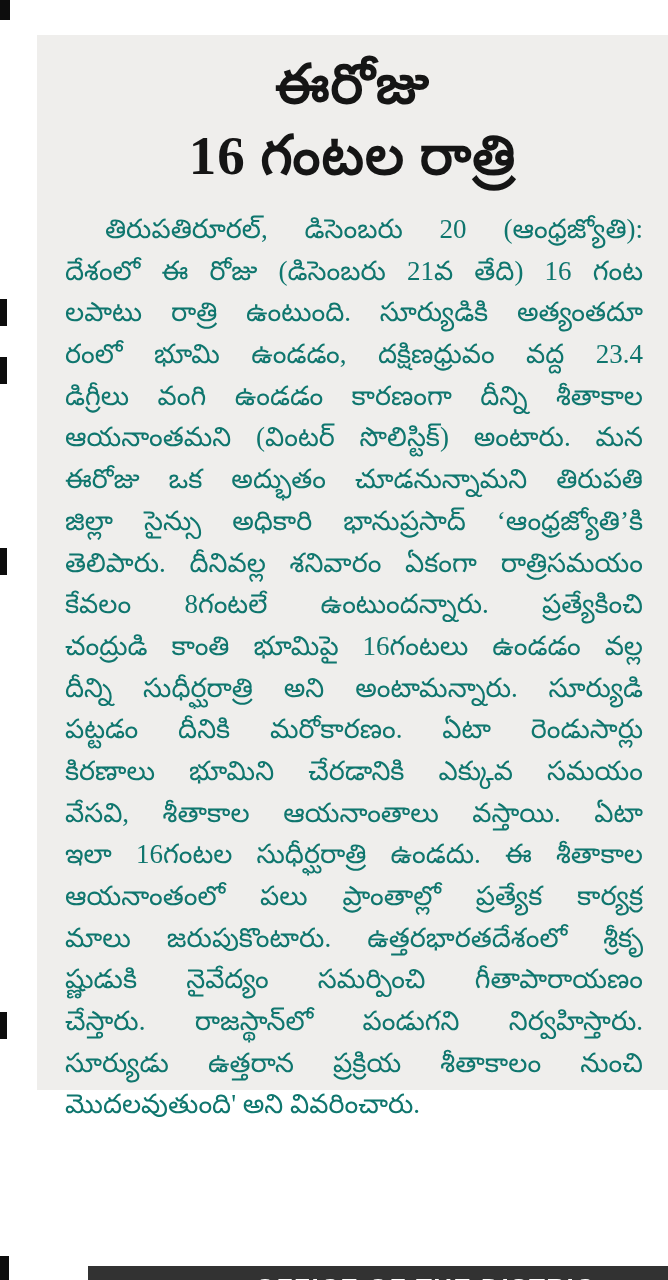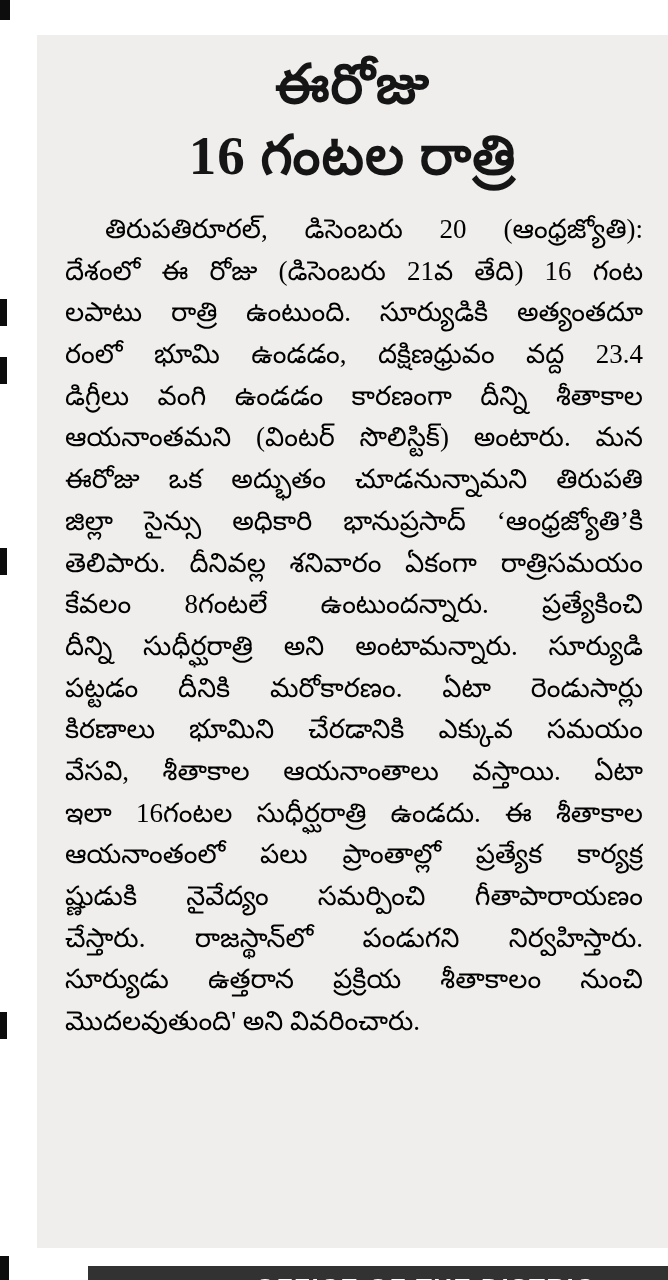--- a/index.html
+++ b/index.html
@@ -6,38 +6,38 @@
   .page{
     position:relative;
     width:668px;height:1280px;
     background:#ffffff;
     overflow:hidden;
     font-family:"Liberation Serif","DejaVu Serif",serif;
   }
   .clip{
     position:absolute;
     left:37px;top:35px;
-    width:631px;height:1213px;
+    width:631px;height:1055px;
     background:#efeeec;
   }
   .headline{
     padding-top:14px;
     text-align:center;
     color:#151515;
     font-weight:bold;
   }
   .headline .hl{
     font-size:55px;
     line-height:71px;
     letter-spacing:1px;
     white-space:nowrap;
   }
   .body-text{
     margin:18px 25px 16px 28px;
-    color:#000000;
+    color:#0f766e;
     font-size:27px;
   }
   .body-line{
     height:41.7px;
     line-height:41.7px;
     text-align:justify;
     text-align-last:justify;
     white-space:nowrap;
     overflow:hidden;
   }
@@ -87,26 +87,28 @@
         <div class="body-line first-line">తిరుపతిరూరల్, డిసెంబరు 20 (ఆంధ్రజ్యోతి):</div>
         <div class="body-line">దేశంలో ఈ రోజు (డిసెంబరు 21వ తేది) 16 గంట</div>
         <div class="body-line">లపాటు రాత్రి ఉంటుంది. సూర్యుడికి అత్యంతదూ</div>
         <div class="body-line">రంలో భూమి ఉండడం, దక్షిణధ్రువం వద్ద 23.4</div>
         <div class="body-line">డిగ్రీలు వంగి ఉండడం కారణంగా దీన్ని శీతాకాల</div>
         <div class="body-line">ఆయనాంతమని (వింటర్ సొలిస్టిక్) అంటారు. మన</div>
         <div class="body-line">ఈరోజు ఒక అద్భుతం చూడనున్నామని తిరుపతి</div>
         <div class="body-line">జిల్లా సైన్సు అధికారి భానుప్రసాద్ ‘ఆంధ్రజ్యోతి’కి</div>
         <div class="body-line">తెలిపారు. దీనివల్ల శనివారం ఏకంగా రాత్రిసమయం</div>
         <div class="body-line">కేవలం 8గంటలే ఉంటుందన్నారు. ప్రత్యేకించి</div>
+        <div class="body-line">చంద్రుడి కాంతి భూమిపై 16గంటలు ఉండడం వల్ల</div>
         <div class="body-line">దీన్ని సుధీర్ఘరాత్రి అని అంటామన్నారు. సూర్యుడి</div>
         <div class="body-line">పట్టడం దీనికి మరోకారణం. ఏటా రెండుసార్లు</div>
         <div class="body-line">కిరణాలు భూమిని చేరడానికి ఎక్కువ సమయం</div>
         <div class="body-line">వేసవి, శీతాకాల ఆయనాంతాలు వస్తాయి. ఏటా</div>
         <div class="body-line">ఇలా 16గంటల సుధీర్ఘరాత్రి ఉండదు. ఈ శీతాకాల</div>
         <div class="body-line">ఆయనాంతంలో పలు ప్రాంతాల్లో ప్రత్యేక కార్యక్ర</div>
+        <div class="body-line">మాలు జరుపుకొంటారు. ఉత్తరభారతదేశంలో శ్రీకృ</div>
         <div class="body-line">ష్ణుడుకి నైవేద్యం సమర్పించి గీతాపారాయణం</div>
         <div class="body-line">చేస్తారు. రాజస్థాన్‌లో పండుగని నిర్వహిస్తారు.</div>
         <div class="body-line">సూర్యుడు ఉత్తరాన ప్రక్రియ శీతాకాలం నుంచి</div>
         <div class="body-line last-line">మొదలవుతుంది' అని వివరించారు.</div>
       </div>
   </div>
 
   <div class="scan-mark mark-1"></div>
   <div class="scan-mark mark-2"></div>
   <div class="scan-mark mark-3"></div>

